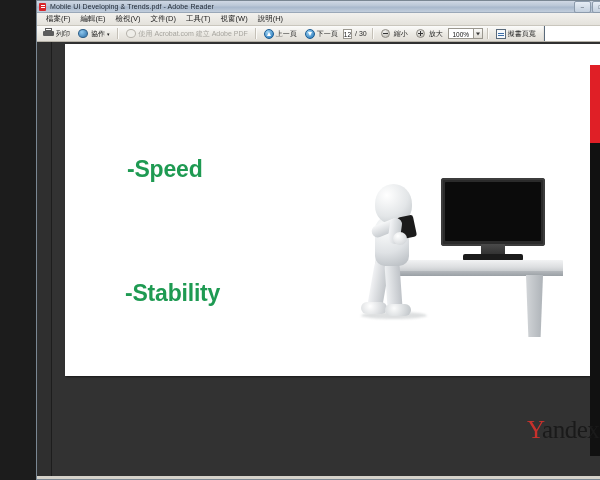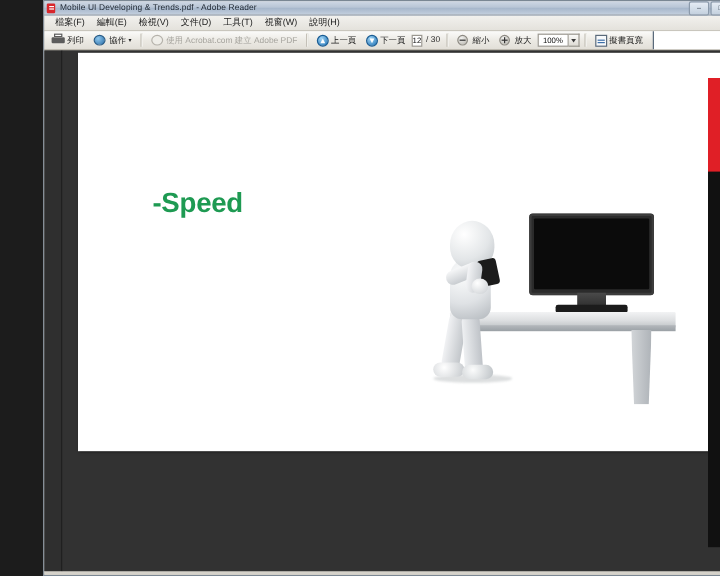--- a/index.html
+++ b/index.html
@@ -665,20 +665,21 @@
 
   <div class="docarea">
 
     <div class="navpane"></div>
 
     <div class="viewport">
 
       <div class="page">
 
         <div class="bullet b1">-Speed</div>
+        <div class="bullet b3">-Stability</div>
 
         <div class="illus">
           <div class="monitor">
             <div class="monitor-screen"></div>
           </div>
           <div class="monitor-neck"></div>
           <div class="monitor-base"></div>
           <div class="desk-top"></div>
           <div class="desk-top-edge"></div>
           <div class="desk-leg-r"></div>
@@ -692,20 +693,21 @@
           <div class="fig-arm-u"></div>
           <div class="phone"></div>
           <div class="fig-arm-l"></div>
           <div class="fig-hand"></div>
         </div>
 
         <div class="colorbar">
           <div class="colorbar-red"></div>
         </div>
 
+        <div class="yandex"><span class="y">Y</span><span>andex</span></div>
 
       </div>
     </div>
 
     <div class="vscroll">
       <div class="vs-btn top"></div>
       <div class="vs-track">
         <div class="vs-thumb"></div>
       </div>
       <div class="vs-btn bot"></div>

